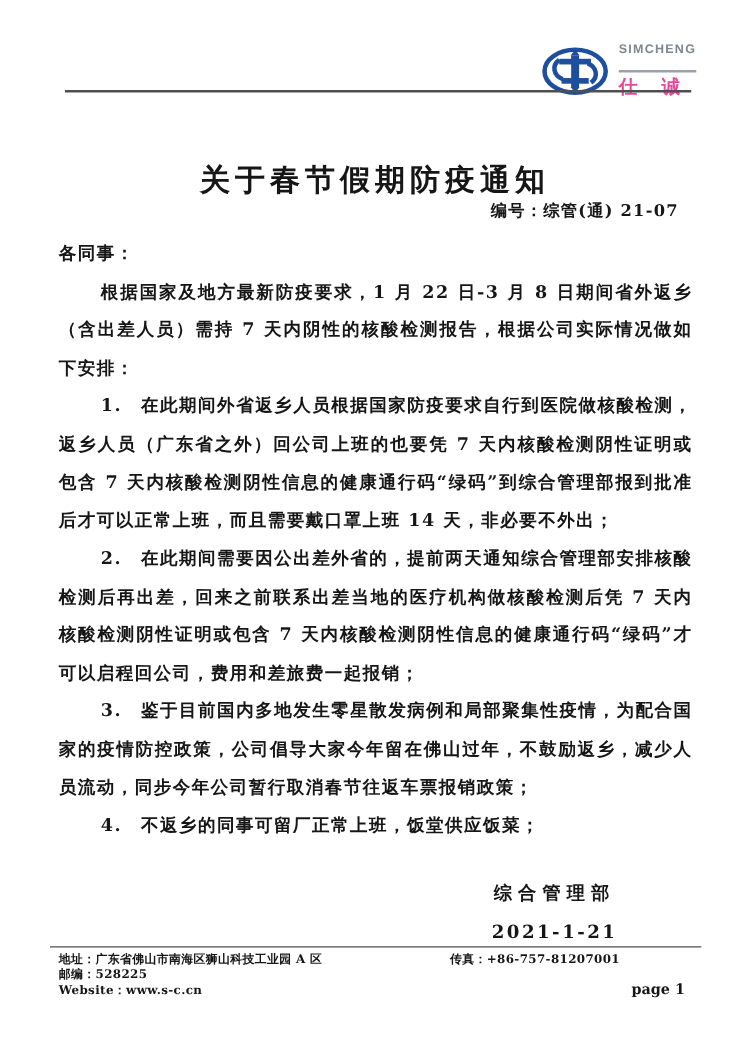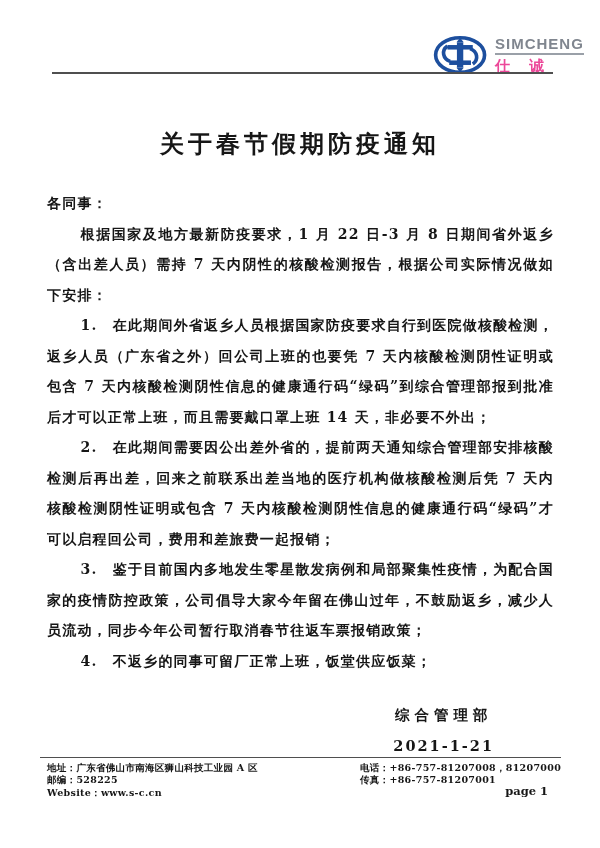--- a/index.html
+++ b/index.html
@@ -6,22 +6,22 @@
   .page {
     position:relative; width:600px; height:848px; background:#ffffff;
     font-family:"DejaVu Serif","Liberation Serif",serif; color:#161616; overflow:hidden;
   }
   
   .logo-block { position:absolute; top:34px; left:432px; display:flex; align-items:center; }
   .logo-mark { display:block; }
   .brand-text { margin-left:5px; display:flex; flex-direction:column; align-items:flex-start; }
   .brand-en {
     font-family:"Liberation Sans","DejaVu Sans",sans-serif;
-    font-size:15px; font-weight:bold; color:#80868f; letter-spacing:1px;
-    border-bottom:2px solid #9aa0a8; padding-bottom:1px;
+    font-size:10px; font-weight:bold; color:#80868f; letter-spacing:1px;
+    border-bottom:2px solid #9aa0a8; padding-bottom:11px;
   }
   .brand-cn { font-size:15px; font-weight:bold; color:#ec4899; letter-spacing:7px; margin-top:2px; }
   .header-rule { position:absolute; top:72px; left:52px; width:501px; height:0; border-top:2px solid #4f4f4f; }
 
   
   .title {
     position:absolute; top:128px; left:0; width:600px; margin:0; text-align:center;
     font-size:24px; font-weight:bold; letter-spacing:4px;
   }
   .doc-number { position:absolute; top:160px; right:57px; font-size:13px; font-weight:bold; letter-spacing:1px; }
@@ -66,20 +66,21 @@
       <path d="M31 42 l-4 -5 h8 z" fill="#1d4f9e"></path>
     </svg>
     <div class="brand-text">
       <div class="brand-en">SIMCHENG</div>
       <div class="brand-cn">仕 诚</div>
     </div>
   </div>
   <div class="header-rule"></div>
 
   <h1 class="title">关于春节假期防疫通知</h1>
+  <div class="doc-number">编号：综管(通) 21-07</div>
 
   <div class="body">
     <p class="salutation">各同事：</p>
     <p class="para">根据国家及地方最新防疫要求，1 月 22 日-3 月 8 日期间省外返乡（含出差人员）需持 7 天内阴性的核酸检测报告，根据公司实际情况做如下安排：</p>
     <p class="para">1.　在此期间外省返乡人员根据国家防疫要求自行到医院做核酸检测，返乡人员（广东省之外）回公司上班的也要凭 7 天内核酸检测阴性证明或包含 7 天内核酸检测阴性信息的健康通行码“绿码”到综合管理部报到批准后才可以正常上班，而且需要戴口罩上班 14 天，非必要不外出；</p>
     <p class="para">2.　在此期间需要因公出差外省的，提前两天通知综合管理部安排核酸检测后再出差，回来之前联系出差当地的医疗机构做核酸检测后凭 7 天内核酸检测阴性证明或包含 7 天内核酸检测阴性信息的健康通行码“绿码”才可以启程回公司，费用和差旅费一起报销；</p>
     <p class="para">3.　鉴于目前国内多地发生零星散发病例和局部聚集性疫情，为配合国家的疫情防控政策，公司倡导大家今年留在佛山过年，不鼓励返乡，减少人员流动，同步今年公司暂行取消春节往返车票报销政策；</p>
     <p class="para">4.　不返乡的同事可留厂正常上班，饭堂供应饭菜；</p>
   </div>
 
@@ -89,19 +90,18 @@
   </div>
 
   <div class="footer-rule"></div>
   <div class="footer">
     <div class="footer-col-left">
       <div class="row"><span class="lbl">地址：</span><span>广东省佛山市南海区狮山科技工业园 A 区</span></div>
       <div class="row"><span class="lbl">邮编：</span><span>528225</span></div>
       <div class="row"><span class="lbl">Website：</span><span>www.s-c.cn</span></div>
     </div>
     <div class="footer-col-right">
-      <div class="row"><span class="lbl">电话：</span><span>+86-757-81207008，81207000</span></div>
       <div class="row"><span class="lbl">传真：</span><span>+86-757-81207001</span></div>
     </div>
   </div>
   <div class="page-number">page 1</div>
 
 </div>
 
 </body></html>

